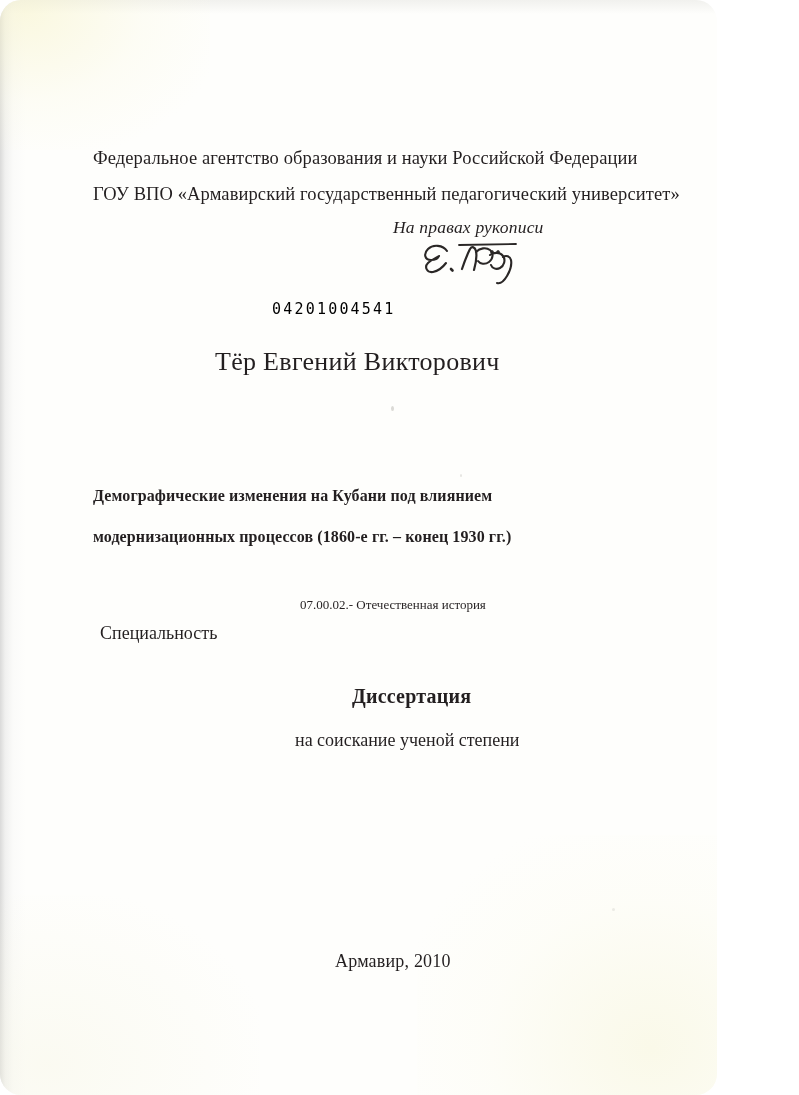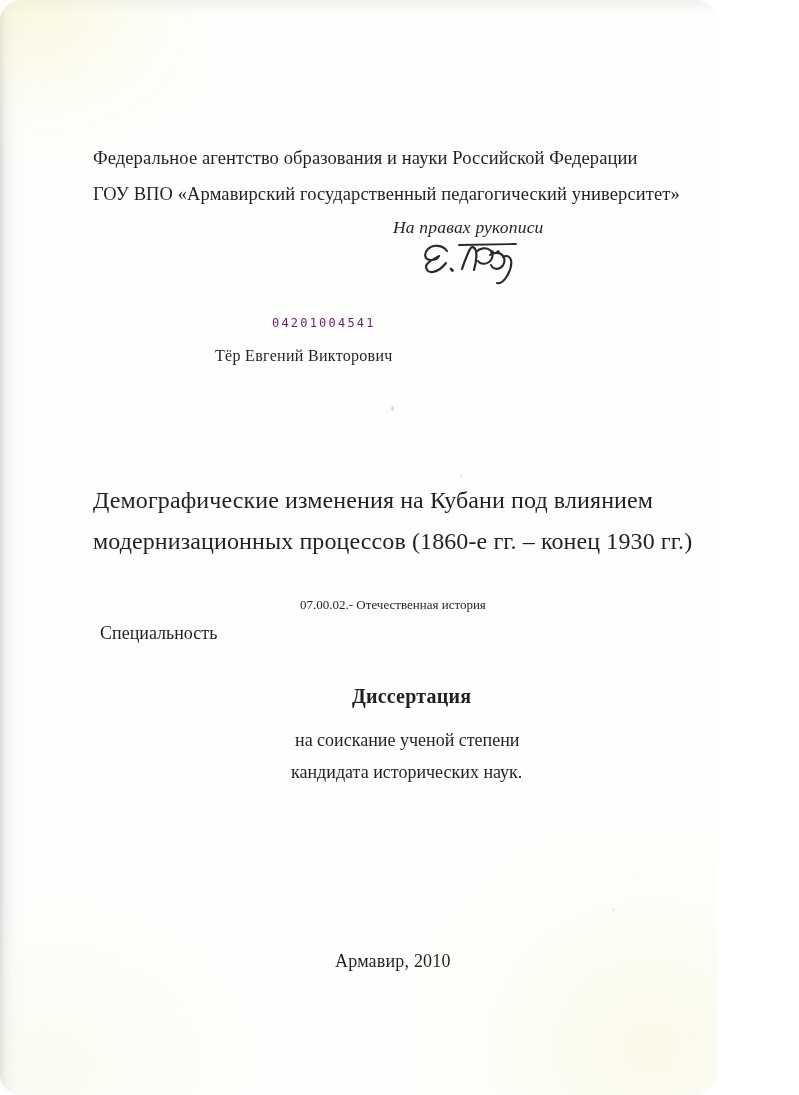--- a/index.html
+++ b/index.html
@@ -99,36 +99,36 @@
     letter-spacing: 0.2px;
   }
 
   .signature {
     position: absolute;
     left: 418px; top: 238px;
     width: 130px; height: 52px;
   }
 
   .stamp-number {
-    left: 272px; top: 316px;
+    left: 272px; top: 300px;
     font-family: "DejaVu Sans Mono", "Liberation Mono", monospace;
-    font-size: 12px;
+    font-size: 15px;
     letter-spacing: 2.2px;
-    color: #701a75;
+    color: #000000;
   }
 
   .author-name {
     left: 215px; top: 347px;
+    font-size: 26px;
+    letter-spacing: 0.3px;
+  }
+
+  .title-line {
     font-size: 16px;
-    letter-spacing: 0.3px;
-  }
-
-  .title-line {
-    font-size: 24px;
-    font-weight: normal;
+    font-weight: bold;
     letter-spacing: 0.1px;
   }
   .title-1 { left: 93px; top: 487px; }
   .title-2 { left: 93px; top: 528px; }
 
   .spec-label { left: 100px; top: 597px; font-size: 18px; margin-top: 26px; }
   .spec-value { left: 300px; top: 597px; font-size: 13px; }
 
   .diss-heading {
     left: 352px; top: 685px;
@@ -202,18 +202,17 @@
   <div class="line title-line title-2">модернизационных процессов (1860-е гг. – конец 1930 гг.)</div>
 
   <div class="line spec-label">Специальность</div>
 
   <div class="line spec-value">07.00.02.- Отечественная история</div>
 
   <div class="line diss-heading">Диссертация</div>
 
   <div class="line diss-sub-1">на соискание ученой степени</div>
 
-  <div class="line diss-sub-2">кандидата исторических наук.</div>
 
 
   <div class="line place-year">Армавир, 2010</div>
 
 </div>
 
 </body></html>

